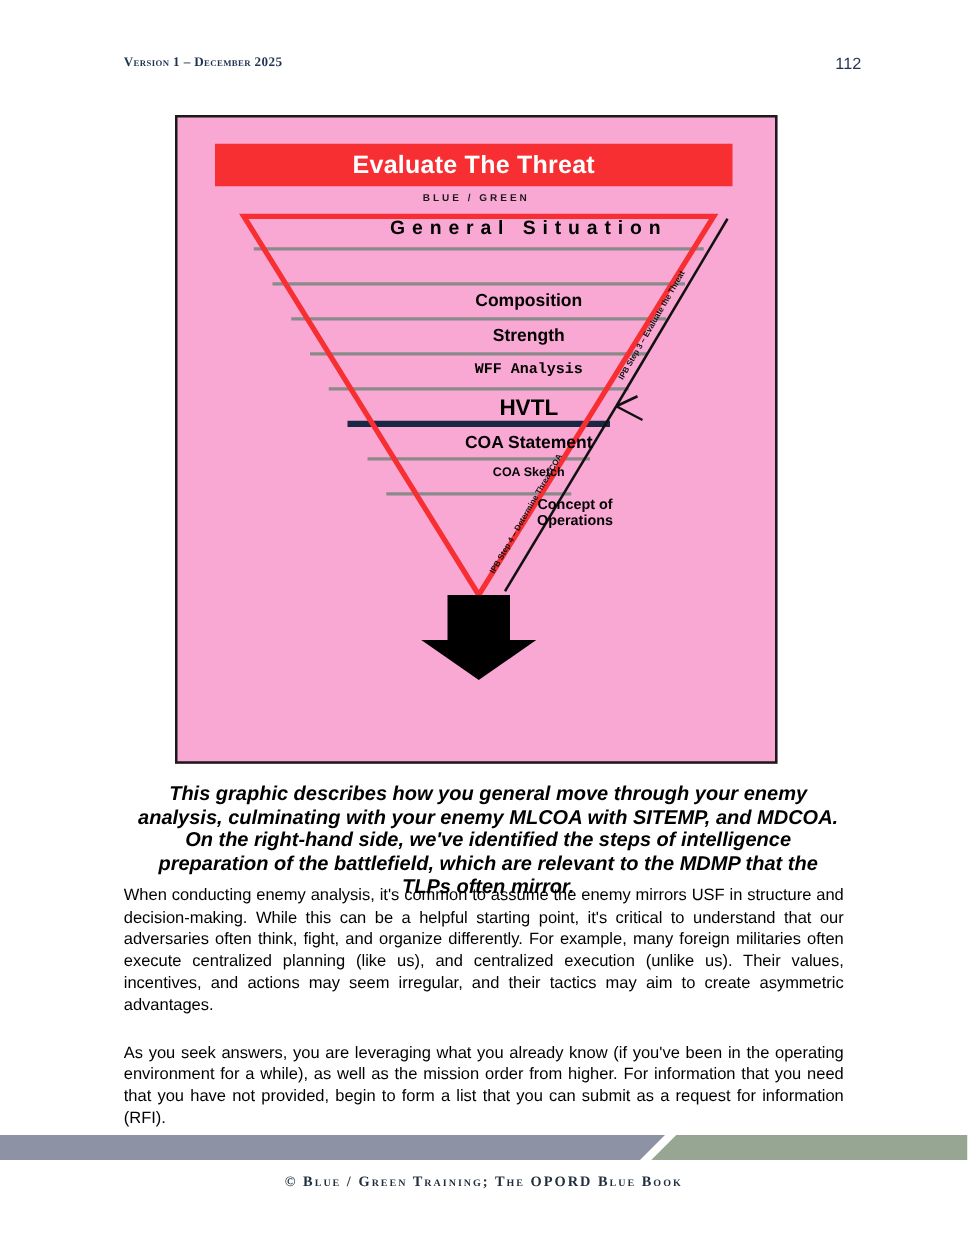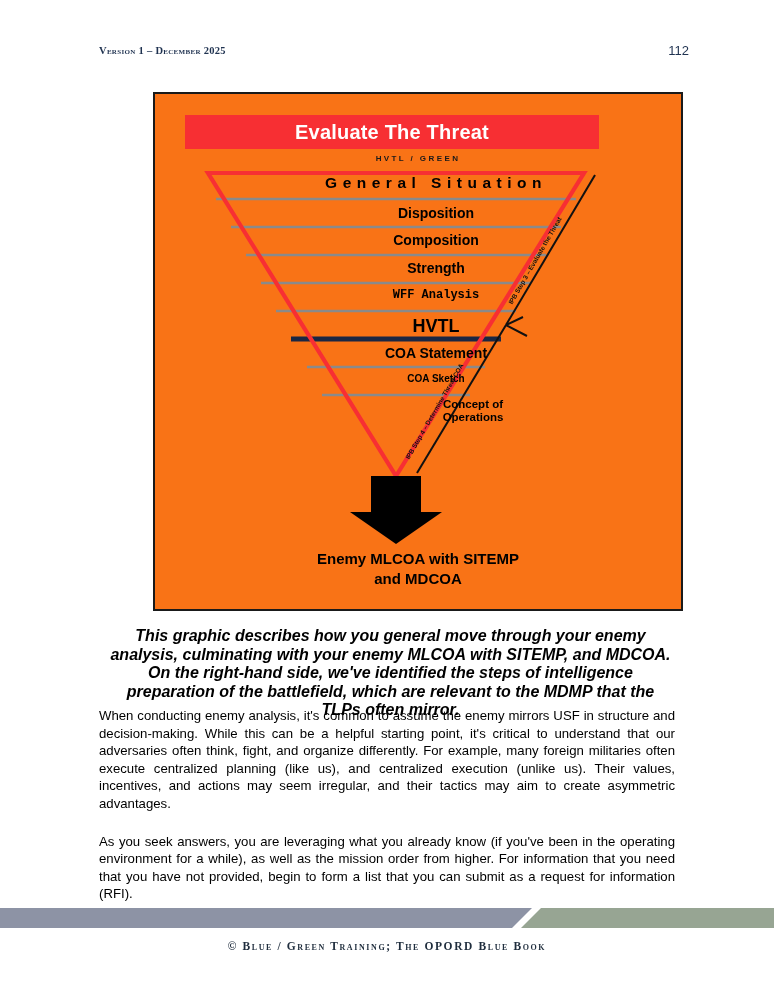--- a/index.html
+++ b/index.html
@@ -37,26 +37,26 @@
   }
   .hdr-right {
     font-family: "Liberation Sans", sans-serif;
     font-size: 13px;
     color: #1f3250;
   }
 
   
   .figure-frame {
     position: absolute;
-    left: 153px;
+    left: 140px;
     top: 92px;
-    width: 530px;
+    width: 482px;
     height: 519px;
     border: 2.5px solid #1a1a1a;
-    background: #f97316;
+    background: #f9a8d4;
     box-sizing: border-box;
   }
   .figure-inner {
     position: absolute;
     inset: 0;
   }
 
   
   .banner {
     position: absolute;
@@ -223,21 +223,21 @@
   <div class="hdr-left">Version 1 – December 2025</div>
   <div class="hdr-right">112</div>
 </div>
 
 <div class="figure-frame">
   <div class="figure-inner">
 
     <div class="banner">
       <div class="banner-text">Evaluate The Threat</div>
     </div>
-    <div class="subbanner">HVTL / GREEN</div>
+    <div class="subbanner">BLUE / GREEN</div>
 
     <div class="tri-wrap">
 
       <svg class="tri-svg" width="482" height="320" viewBox="0 0 482 320">
 
         <g stroke="#8a8a8a" stroke-width="2.6">
           <line x1="61" y1="29" x2="421" y2="29"></line>
           <line x1="76" y1="57" x2="406" y2="57"></line>
           <line x1="91" y1="85" x2="391" y2="85"></line>
           <line x1="106" y1="113" x2="376" y2="113"></line>
@@ -251,43 +251,38 @@
         <path d="M 53 3 L 429 3 L 241 306 Z" fill="none" stroke="#f72f33" stroke-width="4.2" stroke-linejoin="miter"></path>
 
         <path d="M 440 5 L 351 155" stroke="#111" stroke-width="2" fill="none"></path>
         <path d="M 351 155 L 372 166 M 351 155 L 368 147" stroke="#111" stroke-width="2" fill="none"></path>
 
         <path d="M 351 155 L 262 303" stroke="#111" stroke-width="2" fill="none"></path>
       </svg>
 
       <div class="tri-rows">
         <div class="tri-row r0">General Situation</div>
-        <div class="tri-row r1">Disposition</div>
         <div class="tri-row r2">Composition</div>
         <div class="tri-row r3">Strength</div>
         <div class="tri-row r4">WFF Analysis</div>
         <div class="tri-row r5">HVTL</div>
         <div class="tri-row r6">COA Statement</div>
         <div class="tri-row r7">COA Sketch</div>
         <div class="tri-row r8" style="white-space:pre-line;padding-left:37px;">Concept of
 Operations</div>
       </div>
 
       <div class="ipb-label ipb-step3">IPB Step 3 – Evaluate the Threat</div>
       <div class="ipb-label ipb-step4">IPB Step 4 – Determine Threat COA</div>
     </div>
 
     <svg class="arrow-svg" width="160" height="70" viewBox="0 0 160 70">
       <path d="M 55 0 L 105 0 L 105 36 L 126 36 L 80 68 L 34 36 L 55 36 Z" fill="#000"></path>
     </svg>
 
-    <div class="outcome">
-      <div>Enemy MLCOA with SITEMP</div>
-      <div>and MDCOA</div>
-    </div>
 
   </div>
 </div>
 
 <div class="caption">This graphic describes how you general move through your enemy analysis, culminating with your enemy MLCOA with SITEMP, and MDCOA. On the right-hand side, we've identified the steps of intelligence preparation of the battlefield, which are relevant to the MDMP that the TLPs often mirror.</div>
 
 <div class="body-copy">
   <p>When conducting enemy analysis, it's common to assume the enemy mirrors USF in structure and decision-making. While this can be a helpful starting point, it's critical to understand that our adversaries often think, fight, and organize differently. For example, many foreign militaries often execute centralized planning (like us), and centralized execution (unlike us). Their values, incentives, and actions may seem irregular, and their tactics may aim to create asymmetric advantages.</p>
   <p>As you seek answers, you are leveraging what you already know (if you've been in the operating environment for a while), as well as the mission order from higher. For information that you need that you have not provided, begin to form a list that you can submit as a request for information (RFI).</p>
 </div>

